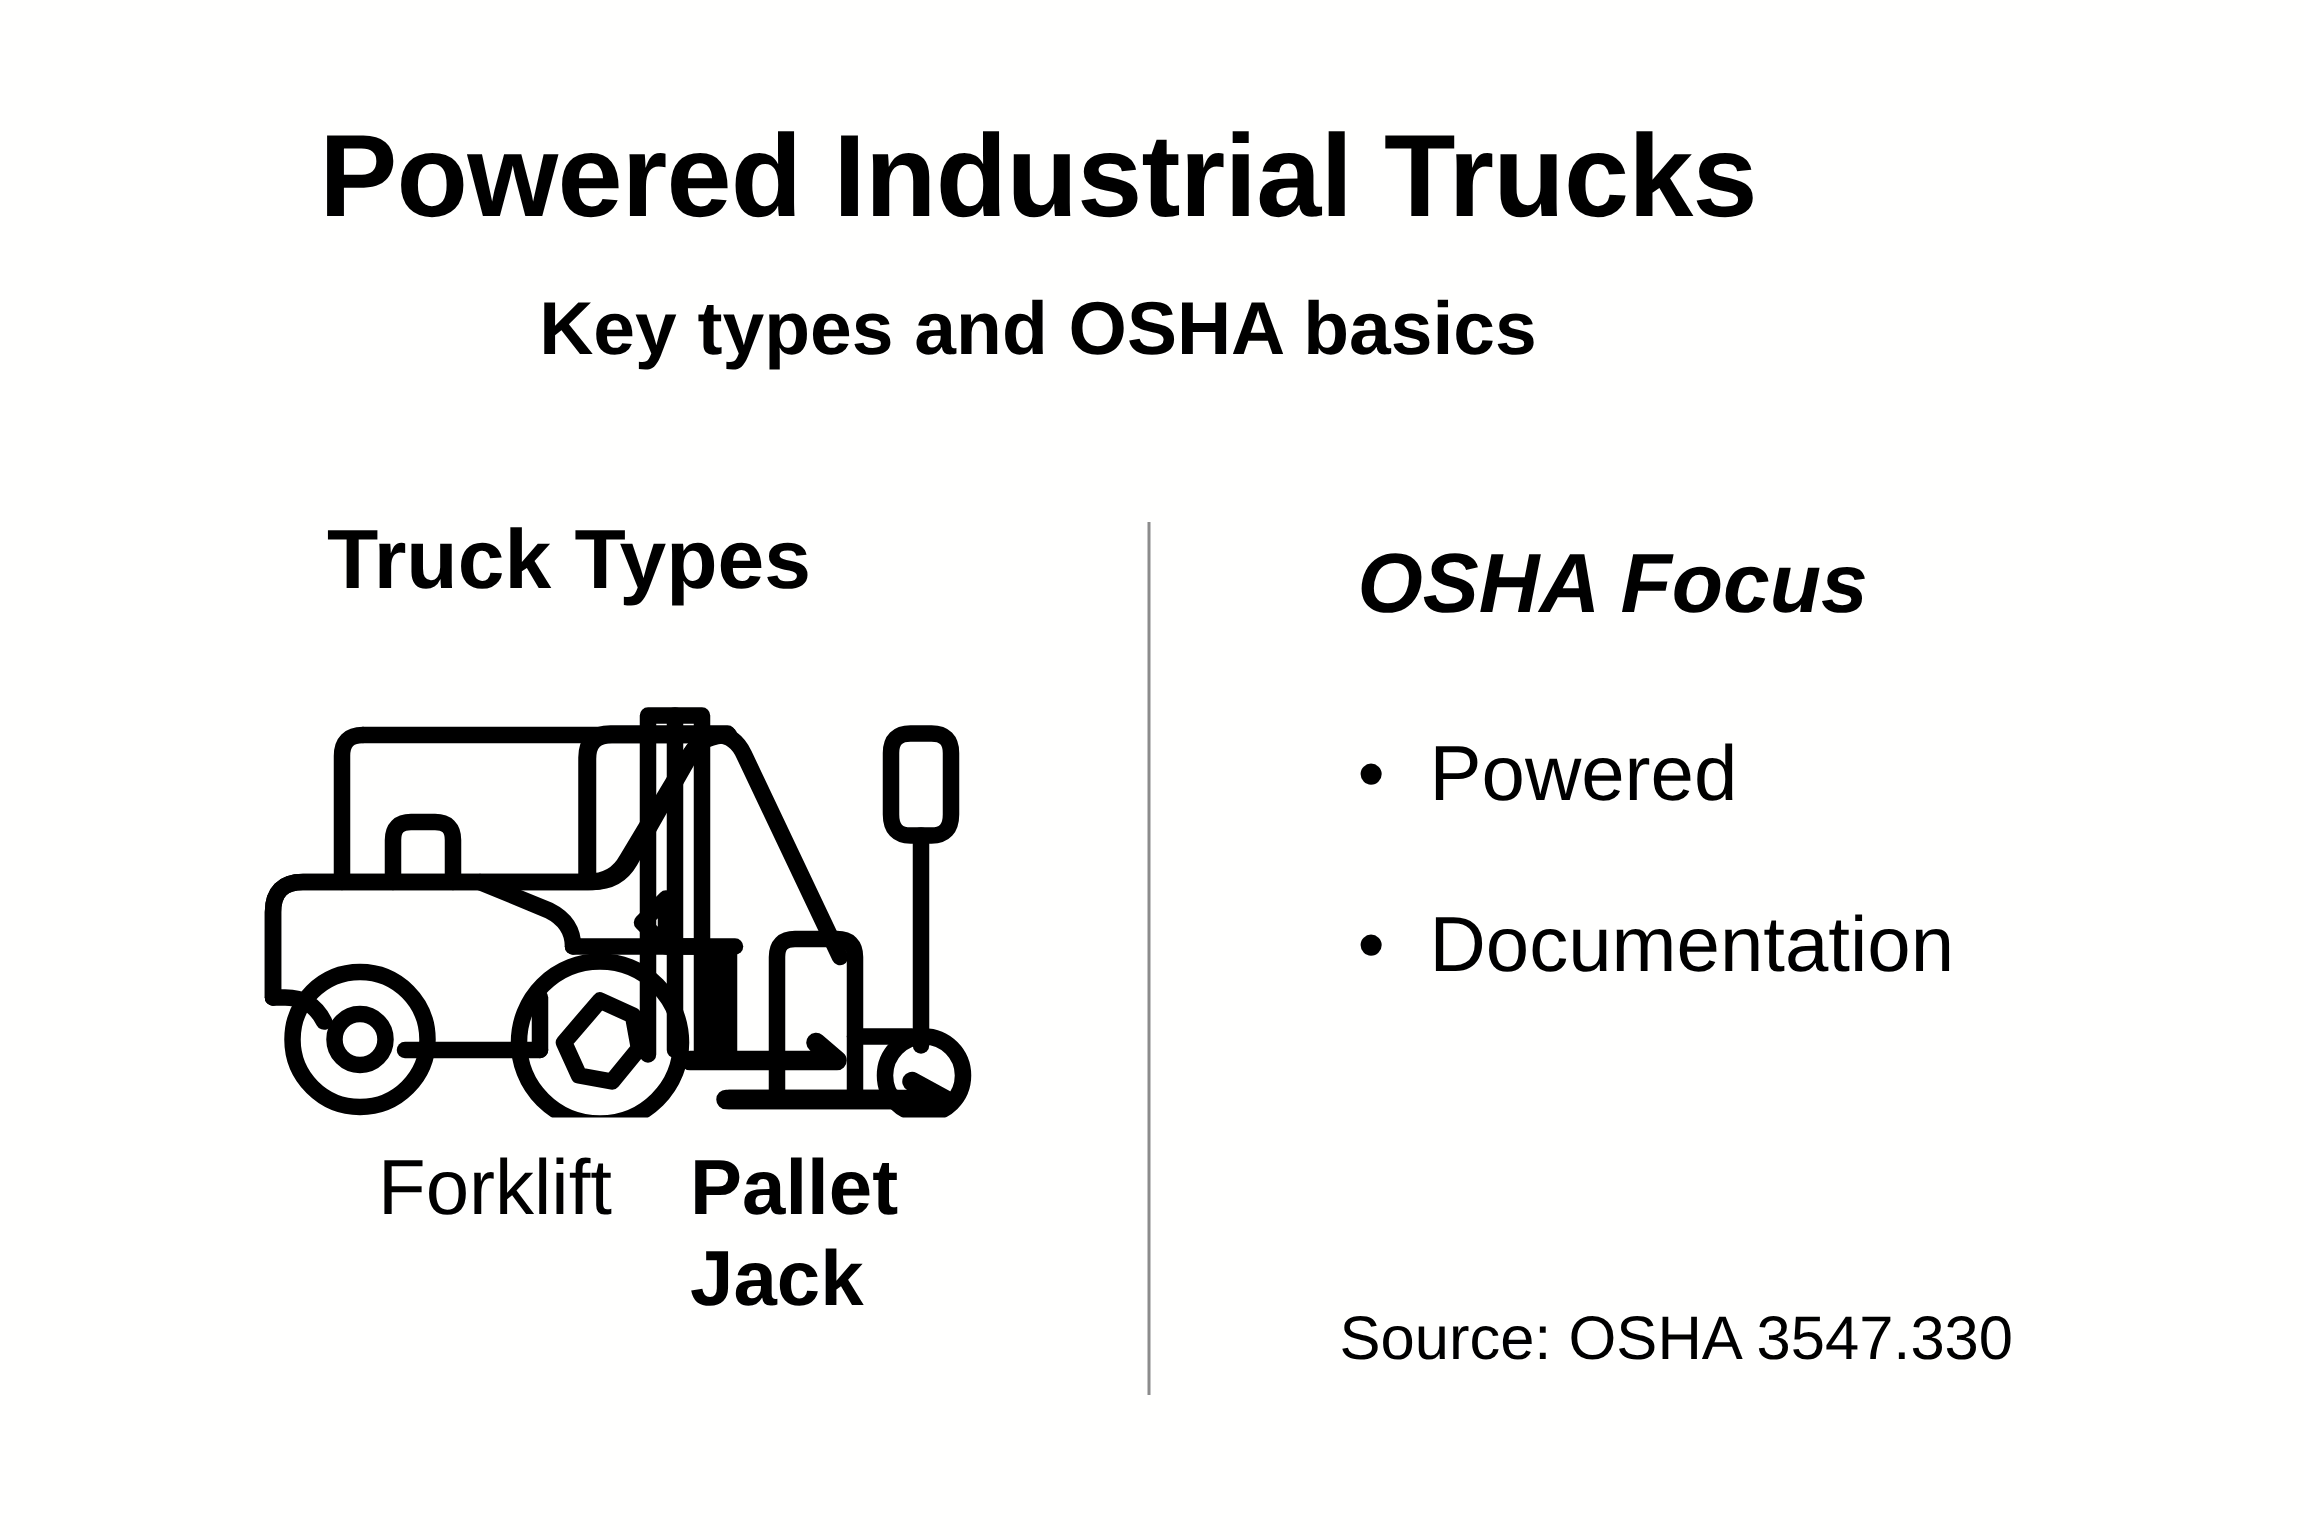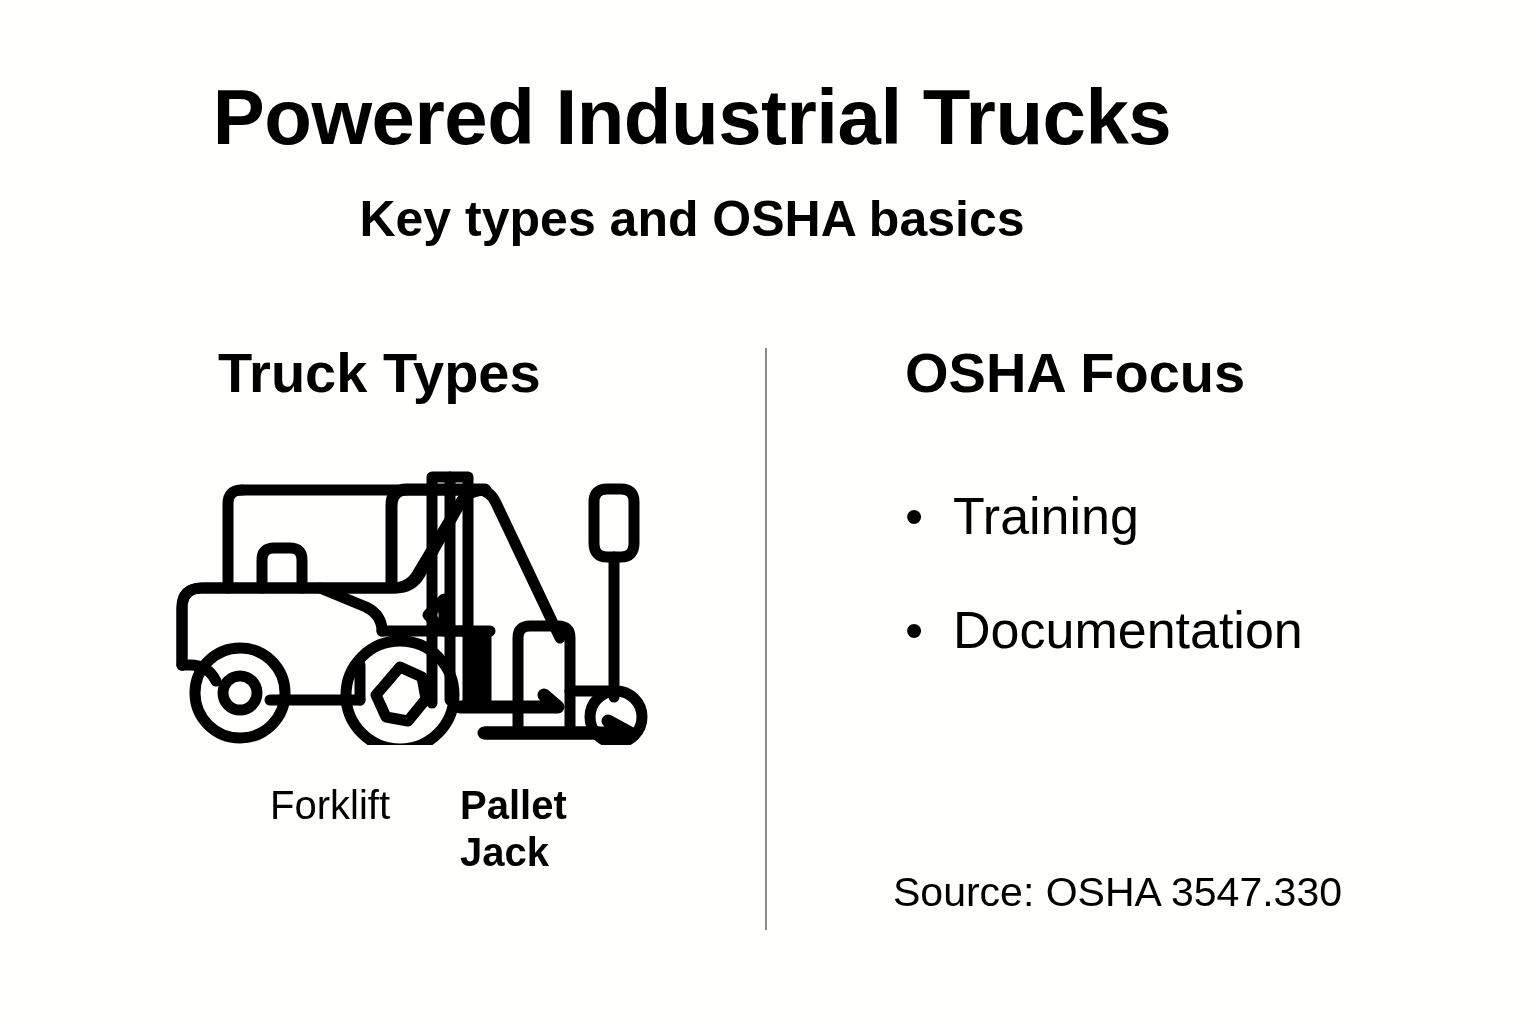--- a/index.html
+++ b/index.html
@@ -56,22 +56,23 @@
   }
   .col-left {
     position: absolute;
     left: 218px;
     top: 0;
     width: 500px;
   }
   .col-right {
     position: absolute;
     left: 905px;
-    top: 0;
+    top: 16px;
     width: 560px;
+    font-style: italic;
   }
   .section-heading {
     font-size: 56px;
     font-weight: 700;
     line-height: 1.0;
     margin: 0;
     white-space: nowrap;
   }
 
   .divider {
@@ -100,24 +101,23 @@
   
   .captions {
     position: absolute;
     left: 160px;
     top: 762px;
     width: 560px;
     height: 160px;
   }
   .caption {
     position: absolute;
-    font-size: 40px;
+    font-size: 52px;
     line-height: 1.18;
     font-weight: 400;
-    margin-top: 20px;
   }
   .caption-forklift {
     left: 55px;
     top: 0;
     width: 230px;
     text-align: center;
   }
   .caption-pallet {
     left: 300px;
     top: 0;
@@ -265,21 +265,21 @@
   </div>
 
   <div class="captions">
     <div class="caption caption-forklift">Forklift</div>
     <div class="caption caption-pallet">Pallet Jack</div>
   </div>
 
   <ul class="bullet-list">
     <li class="bullet-item">
       <span class="bullet-dot">•</span>
-      <span class="bullet-text">Training</span>
+      <span class="bullet-text">Powered</span>
     </li>
     <li class="bullet-item">
       <span class="bullet-dot">•</span>
       <span class="bullet-text">Documentation</span>
     </li>
   </ul>
 
   <div class="source">Source: OSHA 3547.330</div>
 
 </div>

